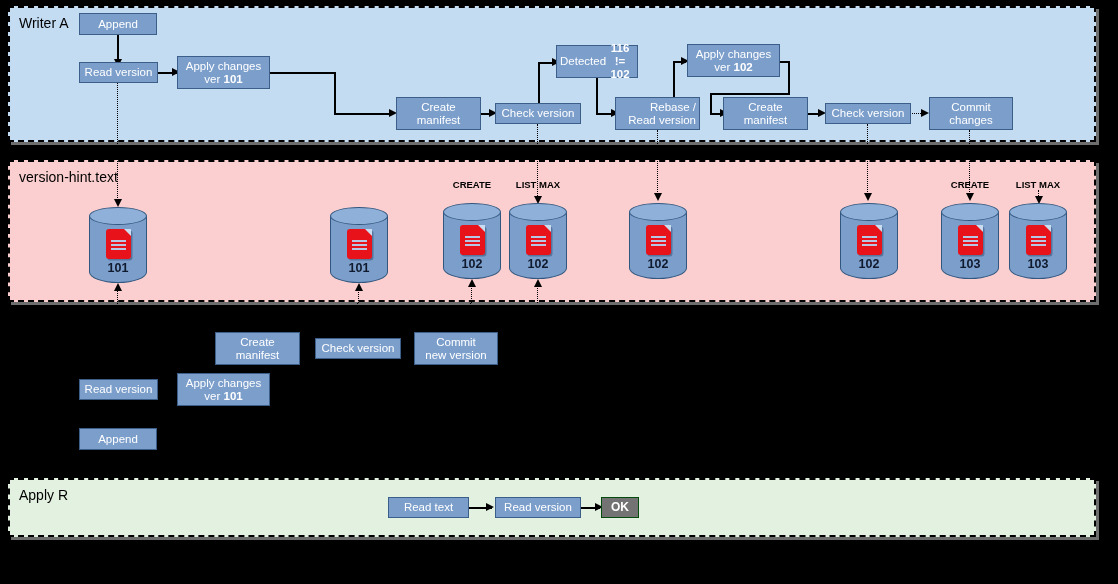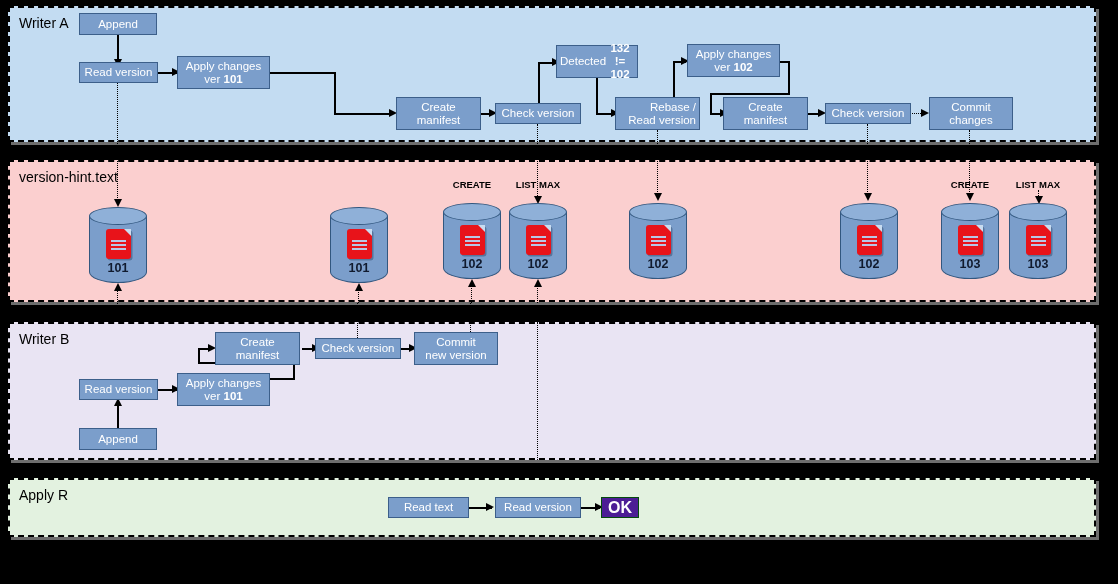--- a/index.html
+++ b/index.html
@@ -8,21 +8,21 @@
          overflow:hidden;}
 
   .lane{position:absolute;left:8px;width:1088px;border:2px dashed #000;box-sizing:border-box;}
   .lane.shadow{box-shadow:3px 3px 0 rgba(200,200,200,0.55);}
   .lane-title{position:absolute;left:9px;top:7px;font-size:14px;color:#000;white-space:nowrap;}
 
   .node{position:absolute;box-sizing:border-box;background:#7b9ecb;border:1.6px solid #3c5f8a;
         color:#ffffff;font-size:11.5px;line-height:13px;display:flex;align-items:center;
         justify-content:center;text-align:center;padding:1px 3px;}
   .node b{font-weight:bold;}
-  .node.ok{background:#4c1d95;border-color:#054b0d;font-weight:bold;font-size:16px;}
+  .node.ok{background:#737373;border-color:#054b0d;font-weight:bold;font-size:12px;}
 
   
   .ln{position:absolute;background:#000;}
   .lh{height:1.6px;}
   .lv{width:1.6px;}
   .arr{position:absolute;width:0;height:0;}
   .arr.r{border-top:4.5px solid transparent;border-bottom:4.5px solid transparent;border-left:8px solid #000;}
   .arr.d{border-left:4.5px solid transparent;border-right:4.5px solid transparent;border-top:8px solid #000;}
   .arr.u{border-left:4.5px solid transparent;border-right:4.5px solid transparent;border-bottom:8px solid #000;}
 
@@ -107,21 +107,21 @@
   </div>
   <div class="node" style="left:396px;top:97px;width:85px;height:33px;flex-direction:column;">
     <span>Create</span>
     <span>manifest</span>
   </div>
   <div class="node" style="left:495px;top:103px;width:86px;height:21px;">
     <span>Check version</span>
   </div>
   <div class="node" style="left:556px;top:45px;width:82px;height:33px;">
     <span>Detected</span>
-    <b>132 != 102</b>
+    <b>116 != 102</b>
   </div>
   <div class="node" style="left:615px;top:97px;width:85px;height:33px;flex-direction:column;align-items:flex-end;">
     <span>Rebase /</span>
     <span>Read version</span>
   </div>
   <div class="node" style="left:687px;top:44px;width:93px;height:33px;flex-direction:column;">
     <span>Apply changes</span>
     <span><span>ver </span><b>102</b></span>
   </div>
   <div class="node" style="left:723px;top:97px;width:85px;height:33px;flex-direction:column;">
@@ -249,23 +249,20 @@
 
   <div class="dln" style="left:358px;top:289px;height:14px;"></div>
   <div class="arr u" style="left:354.6px;top:283px;"></div>
 
   <div class="dln" style="left:471px;top:285px;height:18px;"></div>
   <div class="arr u" style="left:467.6px;top:279px;"></div>
 
   <div class="dln" style="left:537px;top:285px;height:18px;"></div>
   <div class="arr u" style="left:533.6px;top:279px;"></div>
 
-  <div class="lane shadow" style="top:322px;height:138px;background:#e9e4f3;">
-    <div class="lane-title">Writer B</div>
-  </div>
 
   <div class="dln" style="left:357px;top:303px;height:35px;"></div>
   <div class="dln" style="left:470px;top:303px;height:35px;"></div>
   <div class="dln" style="left:537px;top:322px;height:138px;"></div>
   <div class="dln" style="left:537px;top:478px;height:24px;"></div>
 
   <div class="ln lv" style="left:117px;top:403px;height:25px;"></div>
   <div class="arr u" style="left:113.6px;top:398px;"></div>
 
   <div class="ln lh" style="left:158px;top:389px;width:19px;"></div>

